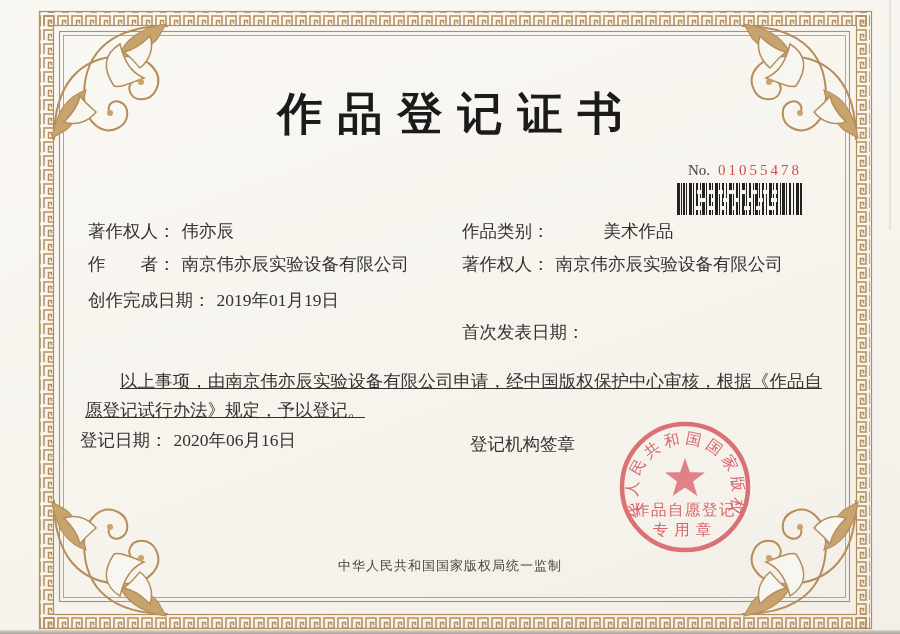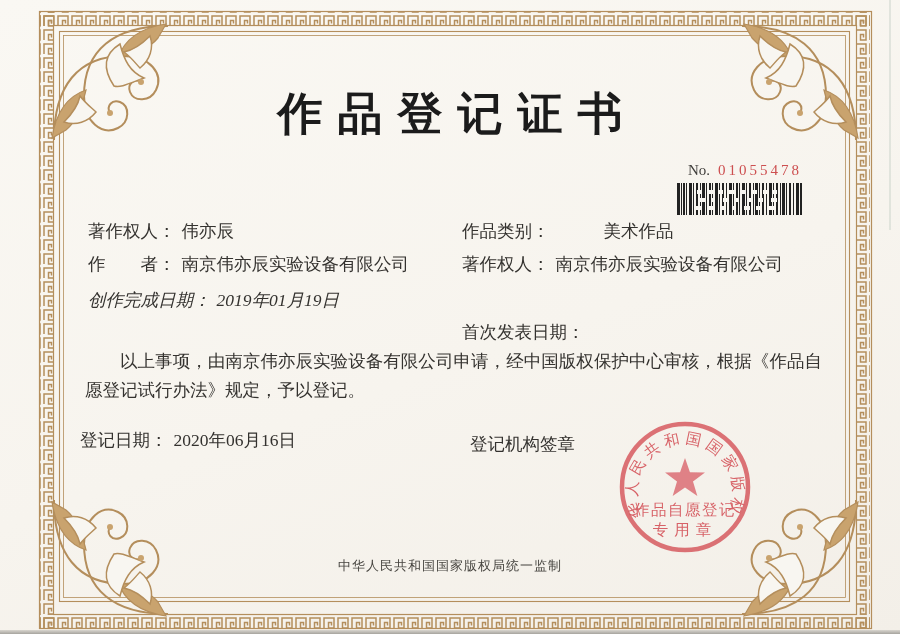--- a/index.html
+++ b/index.html
@@ -11,24 +11,24 @@
   .border-svg{position:absolute;left:0;top:0;}
   .title{
     position:absolute;top:84px;left:0;width:100%;text-align:center;
     font-size:45px;font-weight:bold;letter-spacing:15px;text-indent:15px;color:#1b1b1b;
   }
   .row{position:absolute;display:flex;align-items:baseline;font-size:17.5px;white-space:nowrap;}
   .row .val{margin-left:6px;}
   .regno{left:85px;top:178px;}
   .r1l{left:88px;top:219px;} .r1r{left:462px;top:219px;gap:48px;}
   .r2l{left:88px;top:252px;} .r2r{left:462px;top:252px;}
-  .r3l{left:88px;top:288px;font-style:italic;} .r3r{left:462px;top:288px;margin-top:32px;}
+  .r3l{left:88px;top:288px;} .r3r{left:462px;top:288px;margin-top:32px;}
   .body-par{
-    position:absolute;left:85px;top:347px;width:737px;
-    font-size:17.5px;line-height:29px;text-indent:2em;text-align:justify;
+    position:absolute;left:85px;top:367px;width:737px;
+    font-size:17.5px;line-height:29px;text-indent:2em;text-align:justify;text-decoration:underline;
   }
   .date-row{left:80px;top:428px;}
   .seal-caption{position:absolute;left:470px;top:432px;font-size:17.5px;}
   .footer{
     position:absolute;left:0;top:557px;width:100%;text-align:center;
     font-size:13px;letter-spacing:1px;color:#474540;
   }
   .bc-label{position:absolute;left:688px;top:162px;font-size:15px;color:#3f3d3a;white-space:nowrap;}
   .bc-label .num{color:#cd4f50;letter-spacing:3px;margin-left:8px;}
   .bc-svg{position:absolute;left:677px;top:183px;}

